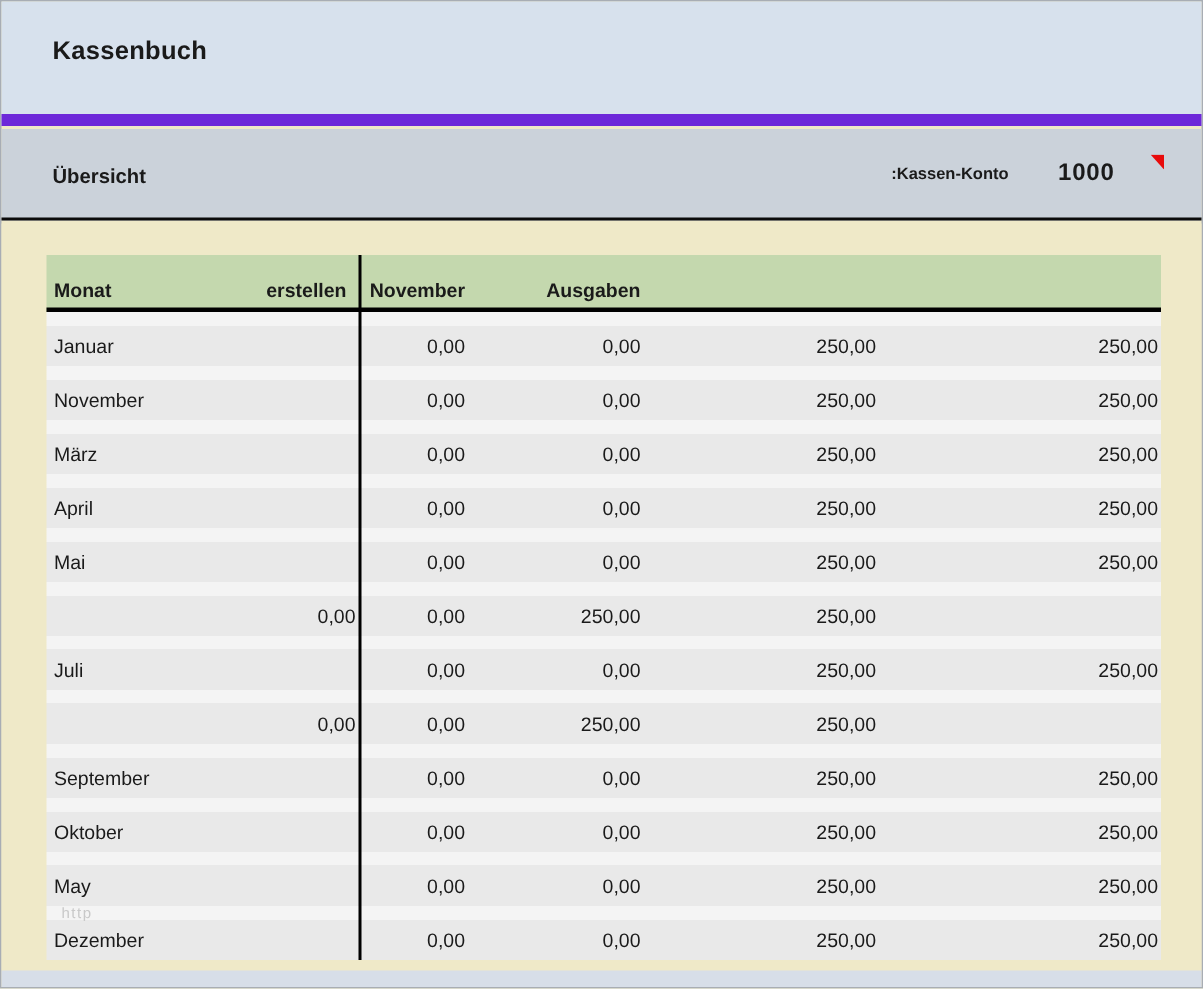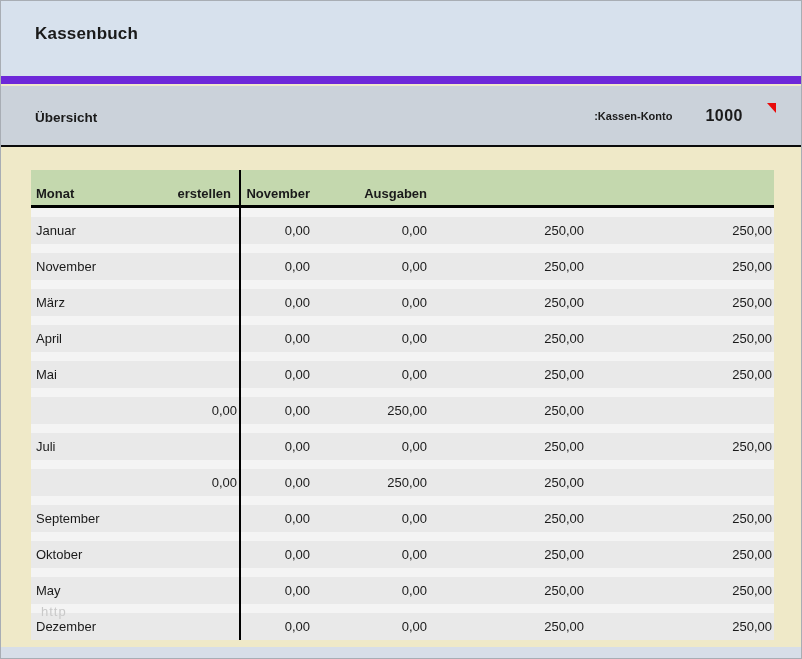--- a/index.html
+++ b/index.html
@@ -83,21 +83,21 @@
   }
   .cell.c-left  { justify-content:flex-start; padding-left:5px; }
   .cell.c-right { justify-content:flex-end;  padding-right:2px; }
   .cell.c-erstellen { justify-content:flex-end; padding-right:8px; }
   .vline {
     position:absolute; left:208px; top:0; bottom:0; width:2px;
     background:#000;
   }
   .watermark {
     position:absolute; left:10px; top:434px;
-    font-size:13px; color:#c9c9c9; letter-spacing:1px;
+    font-size:10px; color:#c9c9c9; letter-spacing:1px;
   }
 </style>
 </head>
 <body>
 
 <div class="window">
 
   <div class="band-title">
     <div class="app-title">Kassenbuch</div>
   </div>

